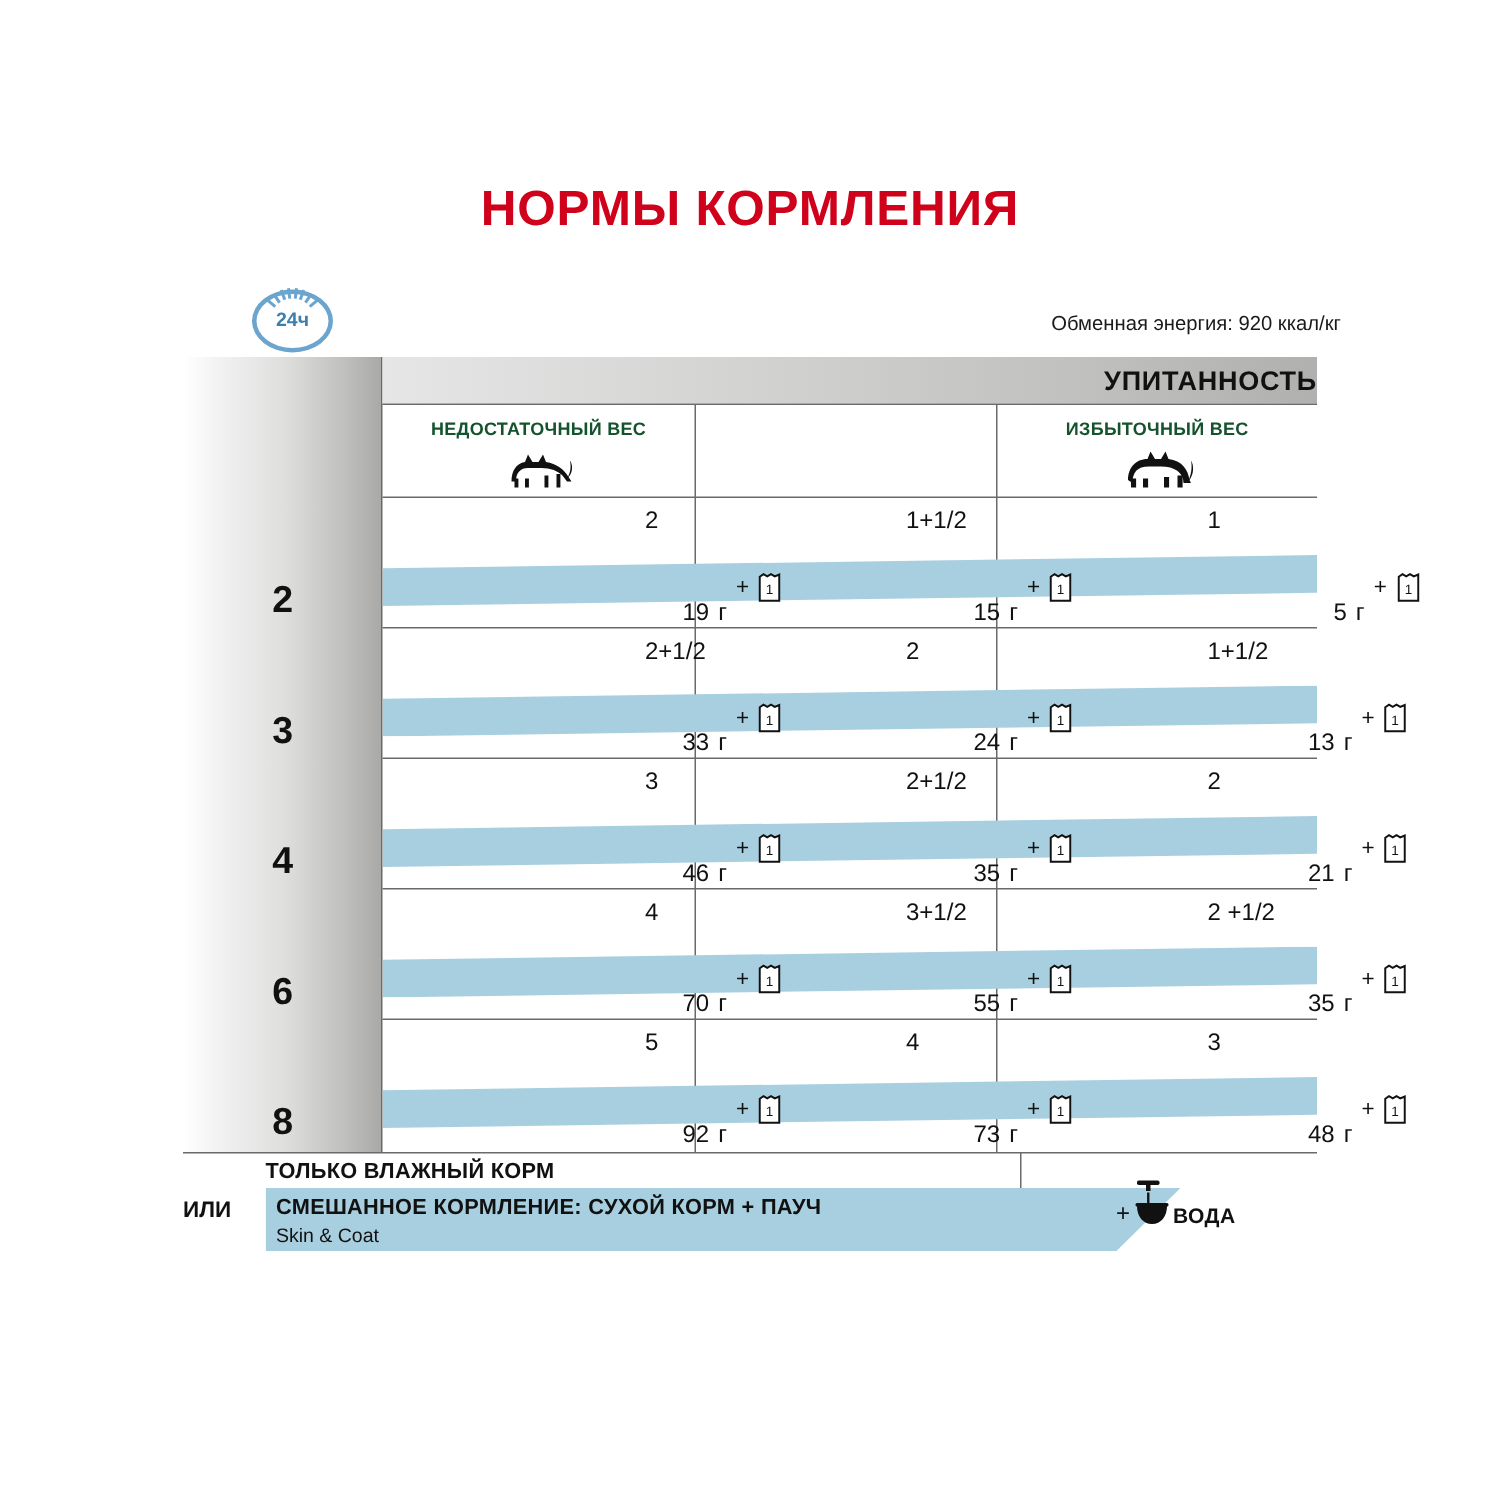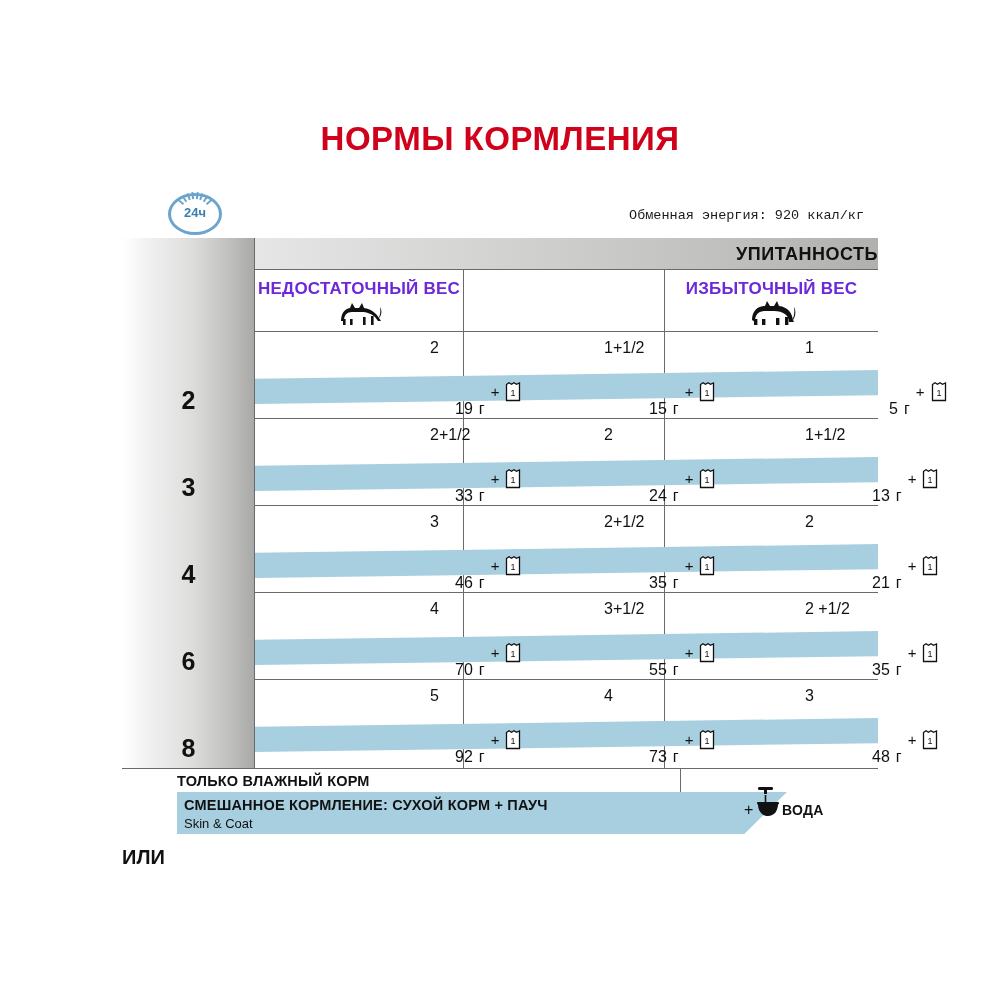--- a/index.html
+++ b/index.html
@@ -64,26 +64,25 @@
     width: 54px;
     text-align: center;
     font-size: 13px;
     color: #3c7fae;
     font-weight: bold;
   }
 
   
   .energy {
     position: absolute;
-    right: 136px;
+    right: 106px;
     top: 208px;
     font-size: 13.5px;
     color: #1a1a1a;
     white-space: nowrap;
-    font-family: Liberation Mono, monospace;
   }
 
   
   .table {
     position: absolute;
     left: 122px;
     top: 238px;
     width: 756px;
     height: 530px;
   }
@@ -156,23 +155,23 @@
     position: absolute;
     top: 0;
     height: 62px;
     box-sizing: border-box;
   }
   .subcol .cap {
     position: absolute;
     left: 0; top: 9px;
     width: 100%;
     text-align: center;
-    font-size: 17px;
-    font-weight: bold;
-    color: #6d28d9;
+    font-size: 12px;
+    font-weight: bold;
+    color: #14532d;
     letter-spacing: 0.2px;
   }
   .subcol .cat {
     position: absolute;
     left: 0; top: 30px;
     width: 100%;
     text-align: center;
   }
   .catglyph {
     display: inline-block;
@@ -254,24 +253,23 @@
     top: 5px;
     font-size: 14.5px;
     font-weight: bold;
     color: #111;
     letter-spacing: 0.2px;
   }
   .foot-or {
     position: absolute;
     left: 0;
     top: 30px;
-    font-size: 20px;
-    font-weight: bold;
-    color: #111;
-    margin-top: 48px;
+    font-size: 15px;
+    font-weight: bold;
+    color: #111;
   }
   .foot-band {
     position: absolute;
     left: 55px;
     top: 24px;
     width: 610px;
     height: 42px;
     background: #a8cfe0;
     clip-path: polygon(0 0, 100% 0, 93% 100%, 0 100%);
   }

